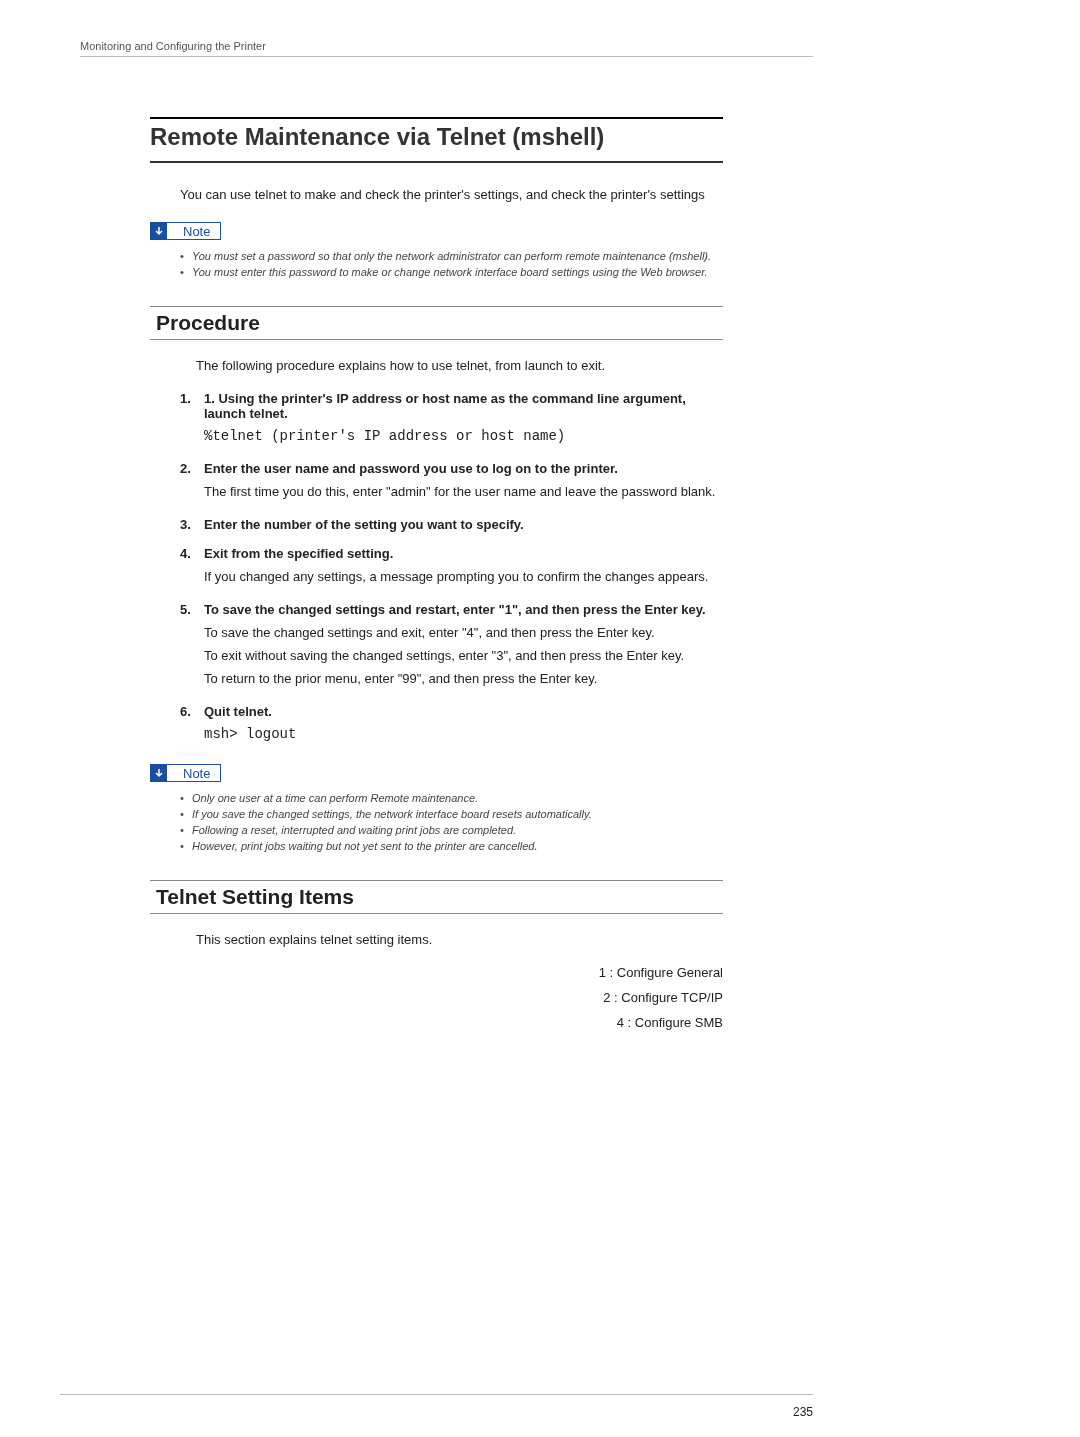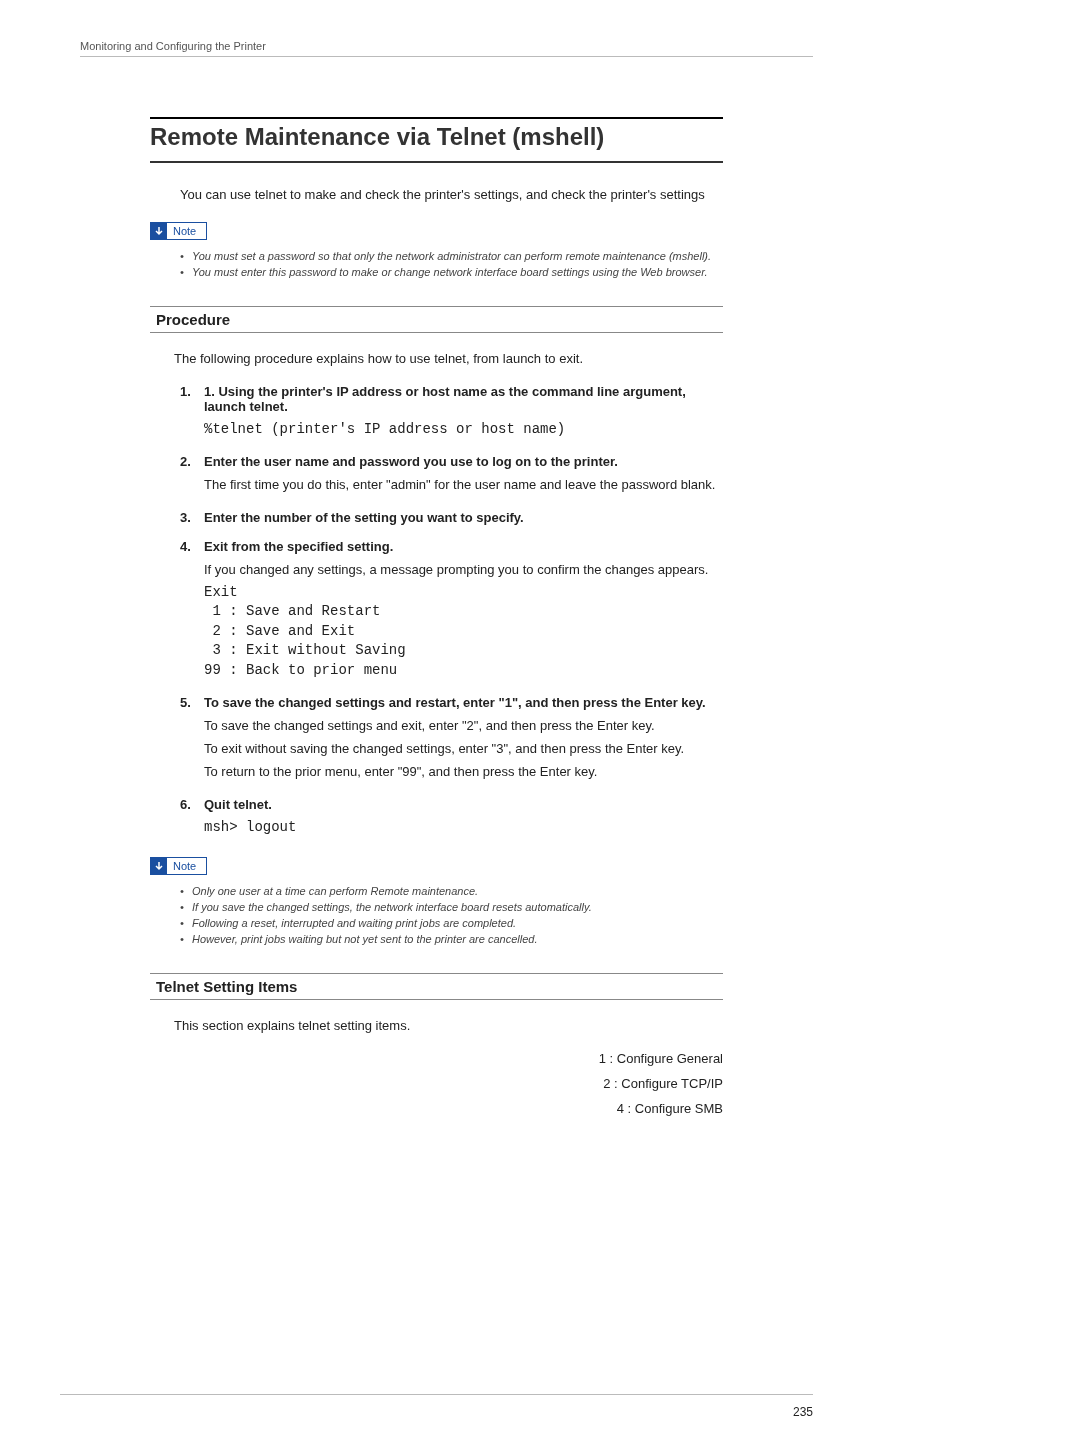--- a/index.html
+++ b/index.html
@@ -4,27 +4,27 @@
   <style>
     * { margin: 0; padding: 0; box-sizing: border-box; }
     body { font-family: "Segoe UI", Arial, sans-serif; font-size: 13px; color: #222; background: #fff; }
     .page { width: 873px; min-height: 1437px; padding: 40px 60px 30px 60px; position: relative; }
     .running-head { font-size: 11px; color: #555; border-bottom: 1px solid #bbb; padding-bottom: 4px; margin-left: 20px; }
     .content { padding: 0 90px 0 90px; }
     .main-title { font-size: 24px; font-weight: bold; color: #333; border-top: 2px solid #000; border-bottom: 2px solid #333; padding: 4px 0 10px 0; margin-top: 60px; margin-bottom: 24px; }
     .intro { margin-left: 30px; margin-bottom: 14px; }
     .note-badge { display: inline-flex; align-items: center; border: 1px solid #1a4fa0; margin-bottom: 6px; margin-top: 6px; }
     .note-badge .arrow-box { background: #1a4fa0; width: 16px; height: 16px; display: flex; align-items: center; justify-content: center; }
-    .note-badge .note-text { color: #1a4fa0; font-size: 11px; padding: 0 10px 0 6px; }
+    .note-badge .note-text { color: #1a4fa0; font-size: 13px; padding: 0 10px 0 16px; }
     .note-badge .arrow-box svg { width: 10px; height: 10px; }
     ul.small-list { list-style: none; margin-left: 30px; margin-top: 4px; font-style: italic; }
     ul.small-list li { font-size: 11px; color: #444; margin-bottom: 4px; position: relative; padding-left: 12px; }
     ul.small-list li::before { content: "•"; position: absolute; left: 0; }
-    .section-title { font-size: 15px; font-weight: bold; border-top: 1px solid #888; border-bottom: 1px solid #888; padding: 4px 6px; margin-top: 28px; margin-bottom: 18px; }
-    .section-intro { margin-left: 24px; margin-bottom: 18px; }
+    .section-title { font-size: 21px; font-weight: bold; border-top: 1px solid #888; border-bottom: 1px solid #888; padding: 4px 6px; margin-top: 28px; margin-bottom: 18px; }
+    .section-intro { margin-left: 46px; margin-bottom: 18px; }
     ol.steps { list-style: none; margin-left: 30px; }
     ol.steps > li { margin-bottom: 14px; }
     .step-line { display: flex; align-items: baseline; }
     .step-num { width: 24px; font-weight: bold; flex-shrink: 0; }
     .step-content { flex: 1; }
     .step-bold { font-weight: bold; }
     .step-sub { margin-top: 8px; margin-bottom: 4px; }
     .mono { font-family: "Courier New", monospace; font-size: 14px; white-space: pre; margin-top: 6px; line-height: 1.4; }
     .items { margin-left: 47px; text-align: right; }
     .items p { margin-bottom: 10px; }
@@ -84,34 +84,29 @@
             <div class="step-bold">Enter the number of the setting you want to specify.</div>
           </div>
         </div>
       </li>
       <li>
         <div class="step-line">
           <span class="step-num">4.</span>
           <div class="step-content">
             <div class="step-bold">Exit from the specified setting.</div>
             <div class="step-sub">If you changed any settings, a message prompting you to confirm the changes appears.</div>
-            <div class="mono">Exit
- 1 : Save and Restart
- 2 : Save and Exit
- 3 : Exit without Saving
-99 : Back to prior menu</div>
           </div>
         </div>
       </li>
       <li>
         <div class="step-line">
           <span class="step-num">5.</span>
           <div class="step-content">
             <div class="step-bold">To save the changed settings and restart, enter "1", and then press the Enter key.</div>
-            <div class="step-sub">To save the changed settings and exit, enter "2", and then press the Enter key.</div>
+            <div class="step-sub">To save the changed settings and exit, enter "4", and then press the Enter key.</div>
             <div class="step-sub">To exit without saving the changed settings, enter "3", and then press the Enter key.</div>
             <div class="step-sub">To return to the prior menu, enter "99", and then press the Enter key.</div>
           </div>
         </div>
       </li>
       <li>
         <div class="step-line">
           <span class="step-num">6.</span>
           <div class="step-content">
             <div class="step-bold">Quit telnet.</div>

